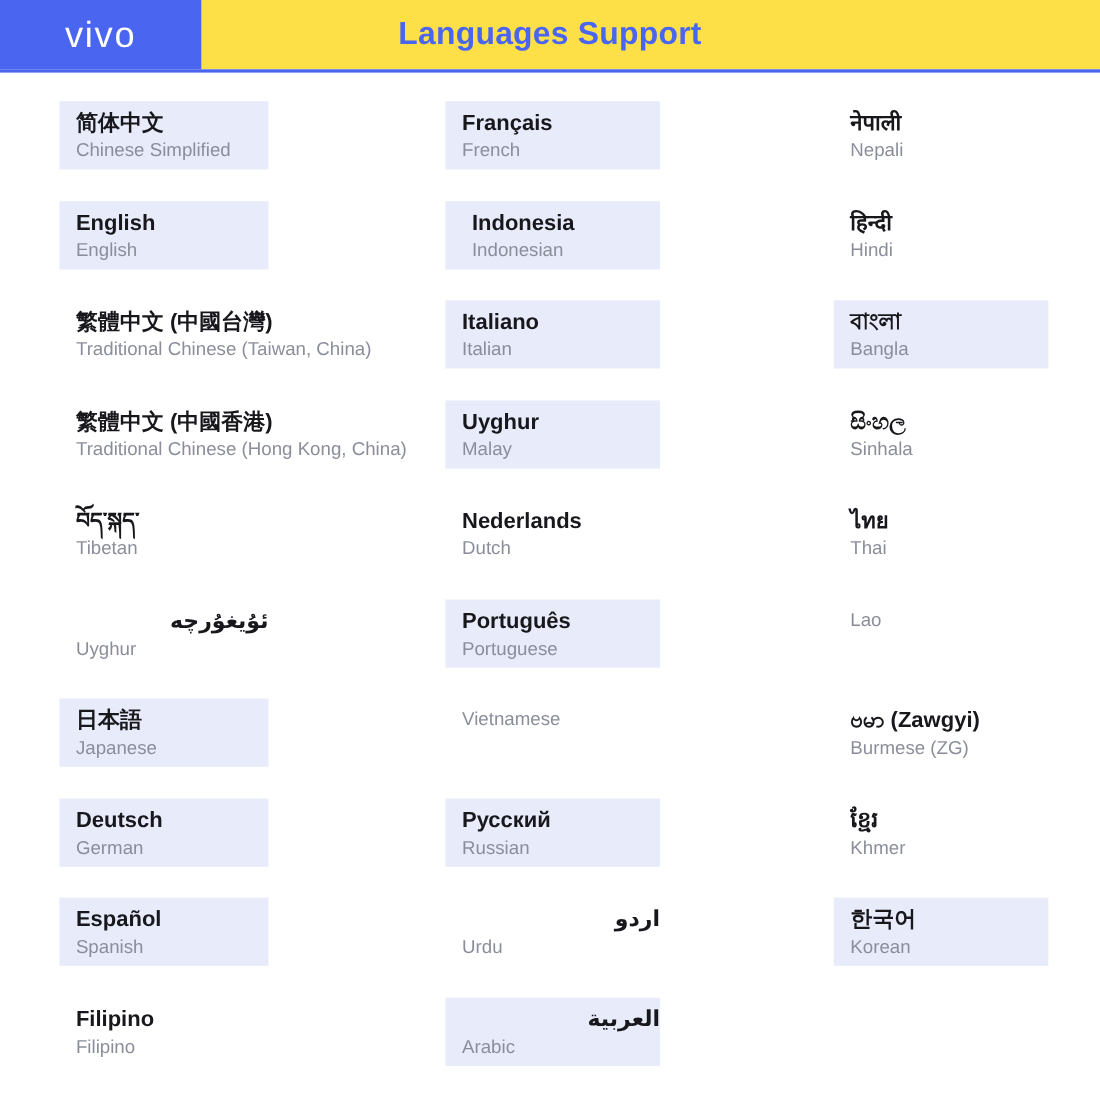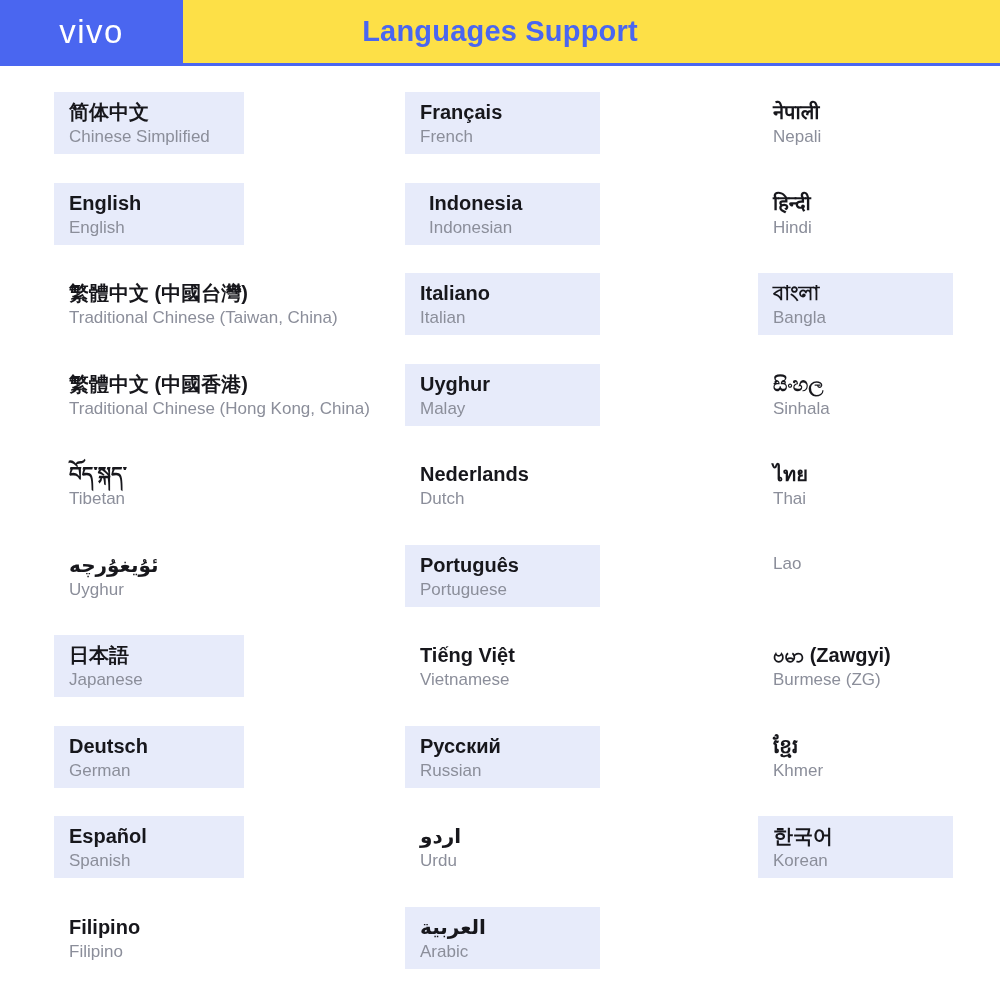--- a/index.html
+++ b/index.html
@@ -110,21 +110,21 @@
     font-size: 17px;
     font-weight: 400;
     color: #8b8e9a;
     line-height: 22px;
     white-space: nowrap;
     margin-top: 1px;
   }
   .lang-item .native.rtl,
   .lang-item .english.rtl {
     direction: rtl;
-    text-align: left;
+    text-align: right;
   }
 </style>
 </head>
 <body>
 
 <div class="header">
   <div class="logo-block">
     <span class="logo-text">vivo</span>
   </div>
   <div class="header-title">
@@ -195,21 +195,20 @@
       </div>
       <div class="lang-item" style="top: 388px;">
         <div class="native">Nederlands</div>
         <div class="english">Dutch</div>
       </div>
       <div class="lang-item highlight" style="top: 478.5px;">
         <div class="native">Português</div>
         <div class="english">Portuguese</div>
       </div>
       <div class="lang-item" style="top: 569px;">
-        <div class="native">Tiếng Việt</div>
         <div class="english">Vietnamese</div>
       </div>
       <div class="lang-item highlight" style="top: 659.5px;">
         <div class="native">Русский</div>
         <div class="english">Russian</div>
       </div>
       <div class="lang-item" style="top: 750px;">
         <div class="native rtl">اردو</div>
         <div class="english">Urdu</div>
       </div>

